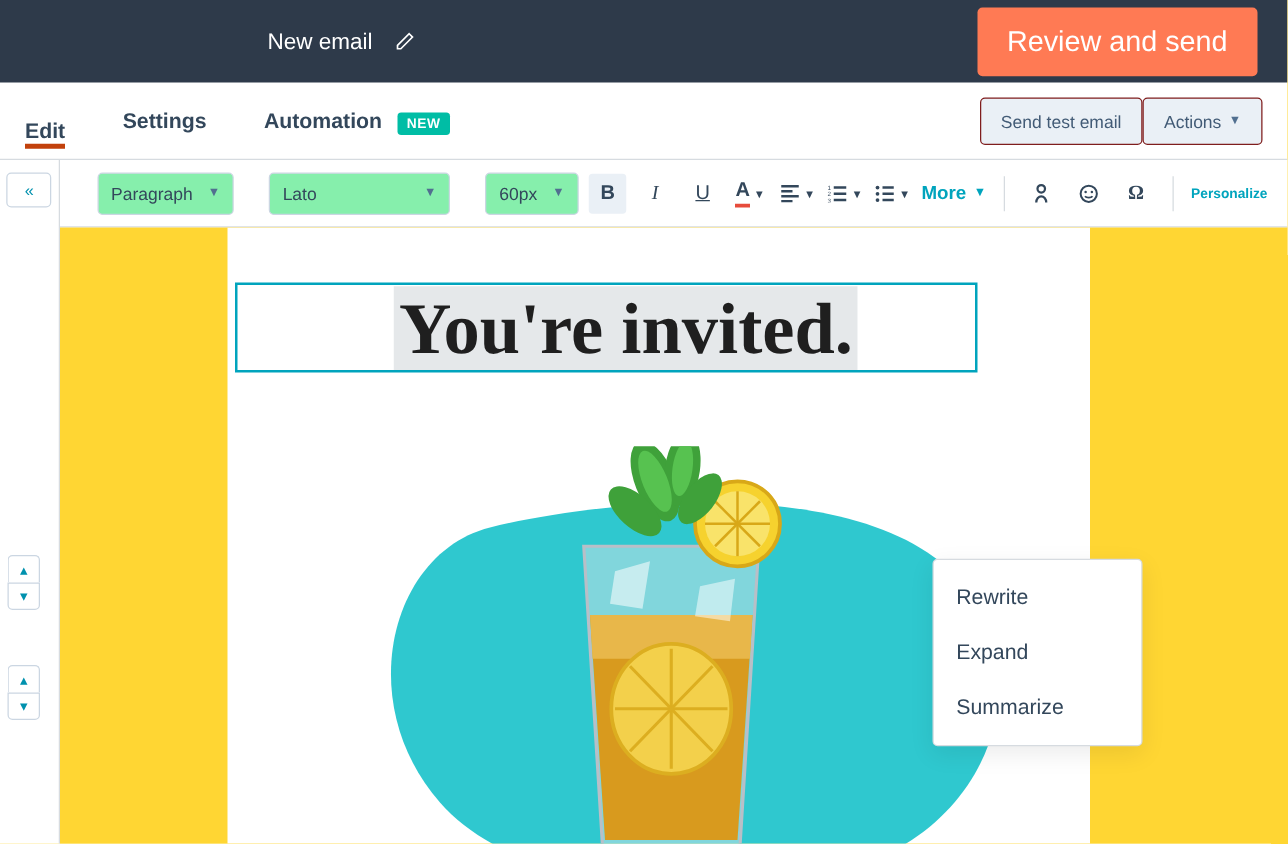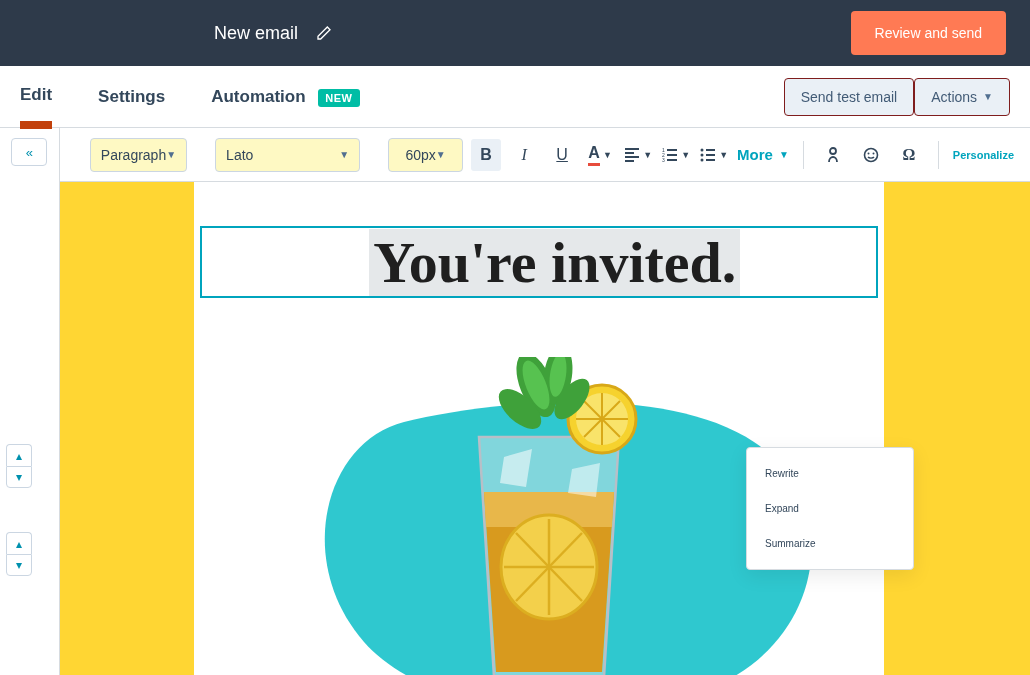--- a/index.html
+++ b/index.html
@@ -2,59 +2,59 @@
 <html><head>
 <meta charset="utf-8">
 <style>
   * { box-sizing: border-box; margin: 0; padding: 0; }
   body { font-family: -apple-system, BlinkMacSystemFont, "Segoe UI", Arial, sans-serif; background: #fff; width: 1030px; height: 675px; overflow: hidden; }
 
   .top-header { background: #2e3a4a; height: 66px; display: flex; align-items: center; padding: 0 24px 0 214px; }
   .email-title { color: #fff; font-size: 18px; font-weight: 500; }
   .edit-ic { margin-left: 18px; display: inline-flex; }
   .spacer { flex: 1; }
-  .review-btn { background: #ff7a54; color: #fff; border: none; border-radius: 4px; padding: 14px 24px; font-size: 14px; font-weight: 500; cursor: pointer; }
+  .review-btn { background: #ff7a54; color: #fff; border: none; border-radius: 4px; padding: 14px 24px; font-size: 23px; font-weight: 500; cursor: pointer; }
 
   .tabbar { height: 62px; border-bottom: 1px solid #d6dbe0; display: flex; align-items: center; padding: 0 20px; }
   .tab { color: #33475b; font-size: 17px; font-weight: 600; margin-right: 46px; cursor: pointer; padding: 20px 0; }
-  .tab.active { border-bottom: 8px solid #c2410c; padding-bottom: 16px; }
+  .tab.active { border-bottom: 4px solid #c2410c; padding-bottom: 0; }
   .badge-new { background: #00bda5; color: #fff; font-size: 11px; font-weight: 700; padding: 3px 7px; border-radius: 3px; margin-left: 8px; letter-spacing: .5px; margin-top: 34px; }
   .btn-sec { background: #eaf0f6; border: 1px solid #7f1d1d; color: #425b76; border-radius: 4px; padding: 10px 16px; font-size: 14px; cursor: pointer; display: inline-flex; align-items: center; gap: 6px; }
 
   .workspace { display: flex; height: 547px; position: relative; }
   .left-rail { width: 64px; border-right: 1px solid #d6dbe0; display: flex; flex-direction: column; align-items: center; padding-top: 10px; position: relative; }
   .collapse-btn { width: 36px; height: 28px; display: flex; align-items: center; justify-content: center; border: 1px solid #cbd6e2; border-radius: 4px; cursor: pointer; color: #0091ae; font-size: 13px; }
   .arrow-cluster { position: absolute; left: 6px; display: flex; flex-direction: column; }
   .arrow-cluster.c1 { top: 316px; }
   .arrow-cluster.c2 { top: 404px; }
   .arrow-mini { width: 26px; height: 22px; border: 1px solid #cbd6e2; background: #fff; display: flex; align-items: center; justify-content: center; color: #0091ae; font-size: 12px; cursor: pointer; }
   .arrow-mini:first-child { border-top-left-radius: 4px; border-top-right-radius: 4px; border-bottom: none; }
   .arrow-mini:last-child { border-bottom-left-radius: 4px; border-bottom-right-radius: 4px; }
 
   .main { flex: 1; display: flex; flex-direction: column; }
   .toolbar { height: 54px; border-bottom: 1px solid #d6dbe0; display: flex; align-items: center; padding: 0 10px; gap: 8px; background: #fff; }
-  .tb-select { border: 1px solid #cbd6e2; border-radius: 4px; background: #fef9c3; color: #33475b; padding: 8px 10px; font-size: 14px; display: inline-flex; align-items: center; gap: 0; cursor: pointer; margin-left: 20px; }
+  .tb-select { border: 1px solid #cbd6e2; border-radius: 4px; background: #86efac; color: #33475b; padding: 8px 10px; font-size: 14px; display: inline-flex; align-items: center; gap: 12px; cursor: pointer; margin-left: 20px; }
   .tb-select.font { width: 145px; justify-content: space-between; }
   .tb-select.size { width: 75px; justify-content: center; }
   .tb-iconbtn { width: 30px; height: 32px; display: inline-flex; align-items: center; justify-content: center; border-radius: 3px; color: #33475b; cursor: pointer; font-size: 16px; }
   .tb-iconbtn.active { background: #eaf0f6; }
   .tb-iconbtn .caret { font-size: 9px; margin-left: 3px; color: #33475b; }
   .tb-more { color: #00a4bd; font-weight: 600; font-size: 15px; display: inline-flex; align-items: center; gap: 6px; cursor: pointer; }
   .tb-divider { width: 1px; height: 28px; background: #d6dbe0; margin: 0 6px; }
   .personalize { color: #00a4bd; font-weight: 600; font-size: 11px; cursor: pointer; margin-left: auto; margin-right: 6px; }
 
   .canvas { flex: 1; background: #ffd633; position: relative; overflow: hidden; }
   .paper { position: absolute; left: 134px; top: 0; width: 690px; height: 100%; background: #fff; }
-  .headline-wrap { position: absolute; left: 6px; top: 44px; width: 678px; height: 72px; border: 2px solid #00a4bd; display: flex; align-items: center; justify-content: center; padding-left: 32px; }
+  .headline-wrap { position: absolute; left: 6px; top: 44px; width: 594px; height: 72px; border: 2px solid #00a4bd; display: flex; align-items: center; justify-content: center; padding-left: 32px; }
   .headline { font-size: 58px; font-weight: 700; color: #1f1f1f; font-family: Georgia, 'Times New Roman', serif; background: rgba(42,62,80,0.12); padding: 0 4px; }
   .blob { position: absolute; left: 90px; top: 200px; width: 560px; height: 350px; }
   .glass { position: absolute; left: 260px; top: 175px; }
 
   .ctx-menu { position: absolute; right: 116px; top: 319px; width: 168px; background: #fff; border: 1px solid #d6dbe0; border-radius: 4px; box-shadow: 0 6px 20px rgba(0,0,0,.08); padding: 8px 0; z-index: 5; }
-  .ctx-item { padding: 12px 18px; font-size: 10px; color: #33475b; cursor: pointer; display: flex; align-items: center; justify-content: space-between; }
+  .ctx-item { padding: 12px 18px; font-size: 17px; color: #33475b; cursor: pointer; display: flex; align-items: center; justify-content: space-between; }
 
   .caret-sm { font-size: 10px; color: #516f90; }
 </style>
 </head>
 <body>
 
 <div class="top-header">
   <span class="email-title">New email</span>
   <span class="edit-ic">
     <svg width="16" height="16" viewBox="0 0 24 24" fill="none" stroke="#fff" stroke-width="2">

